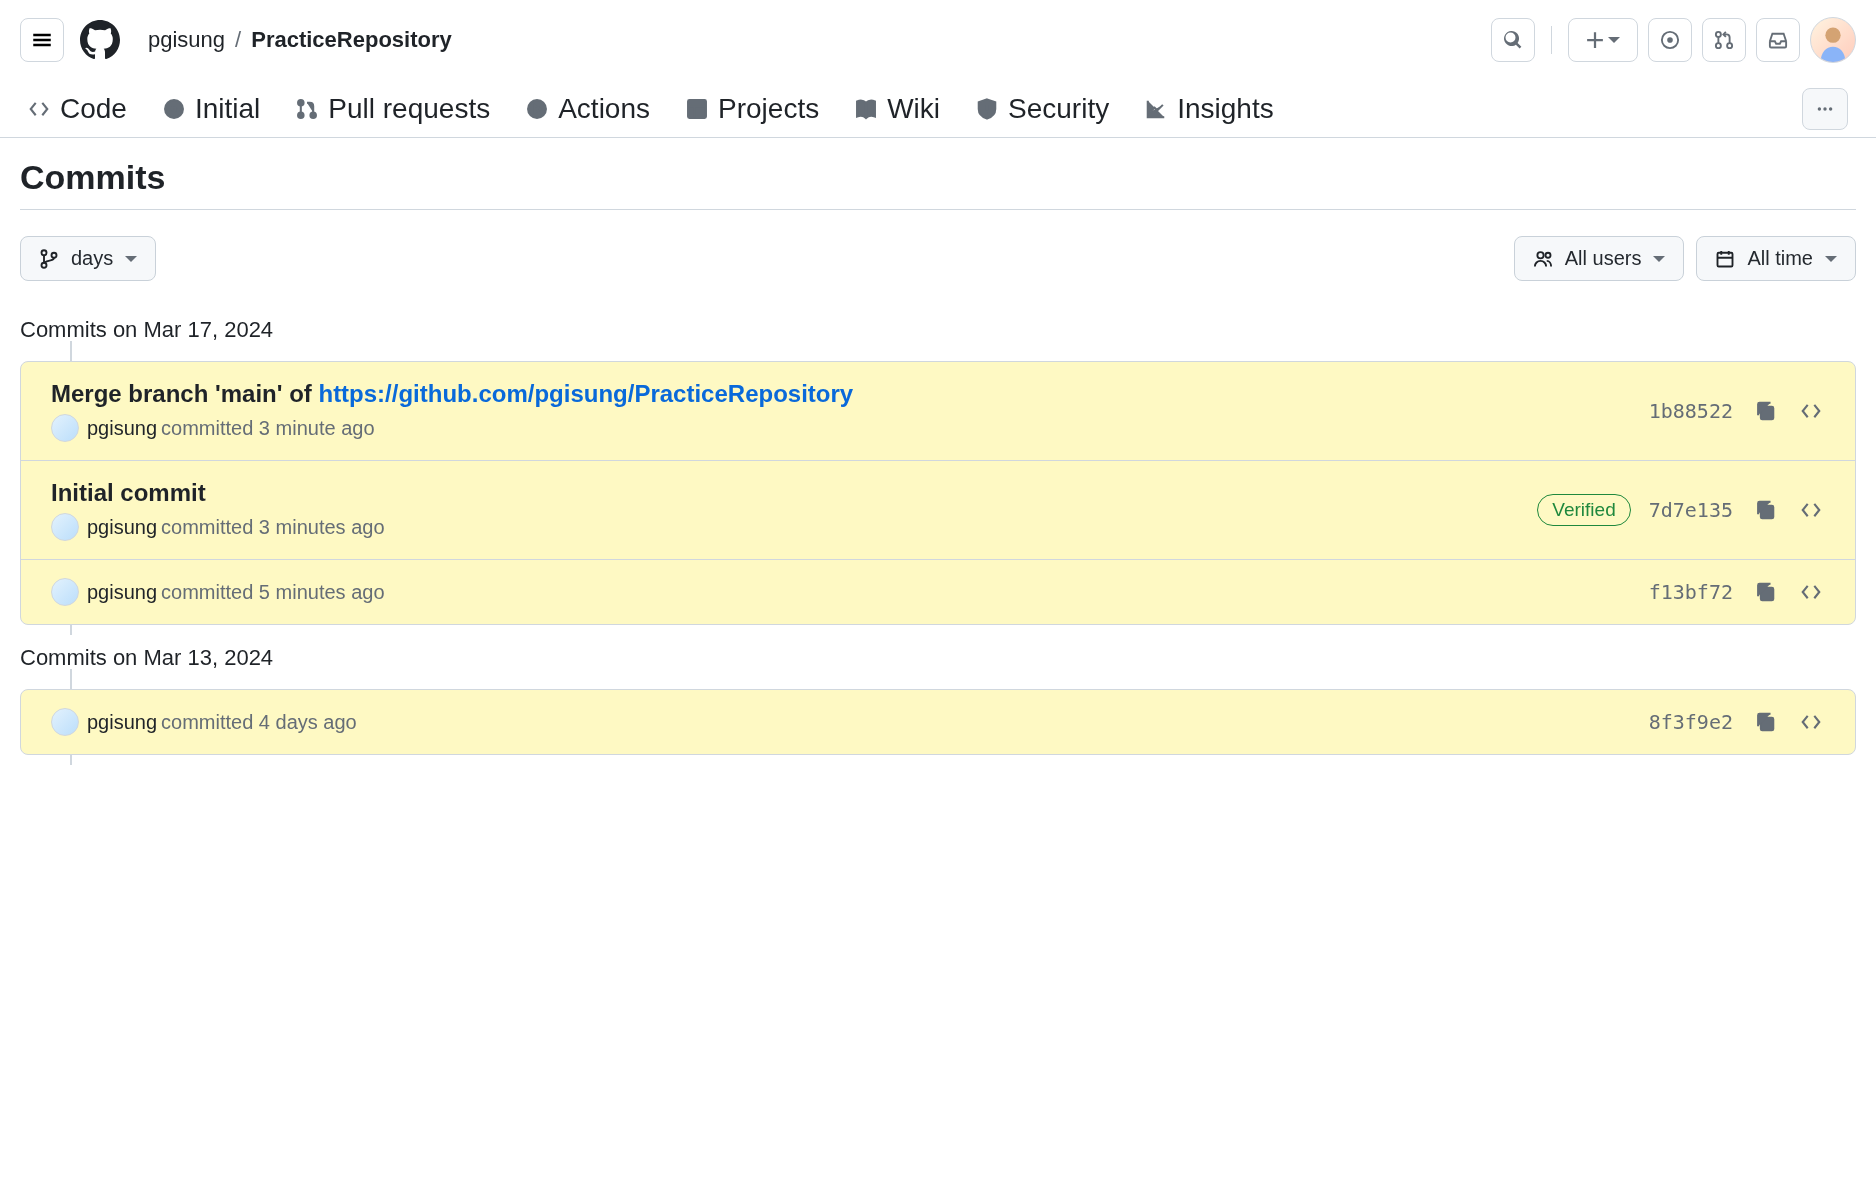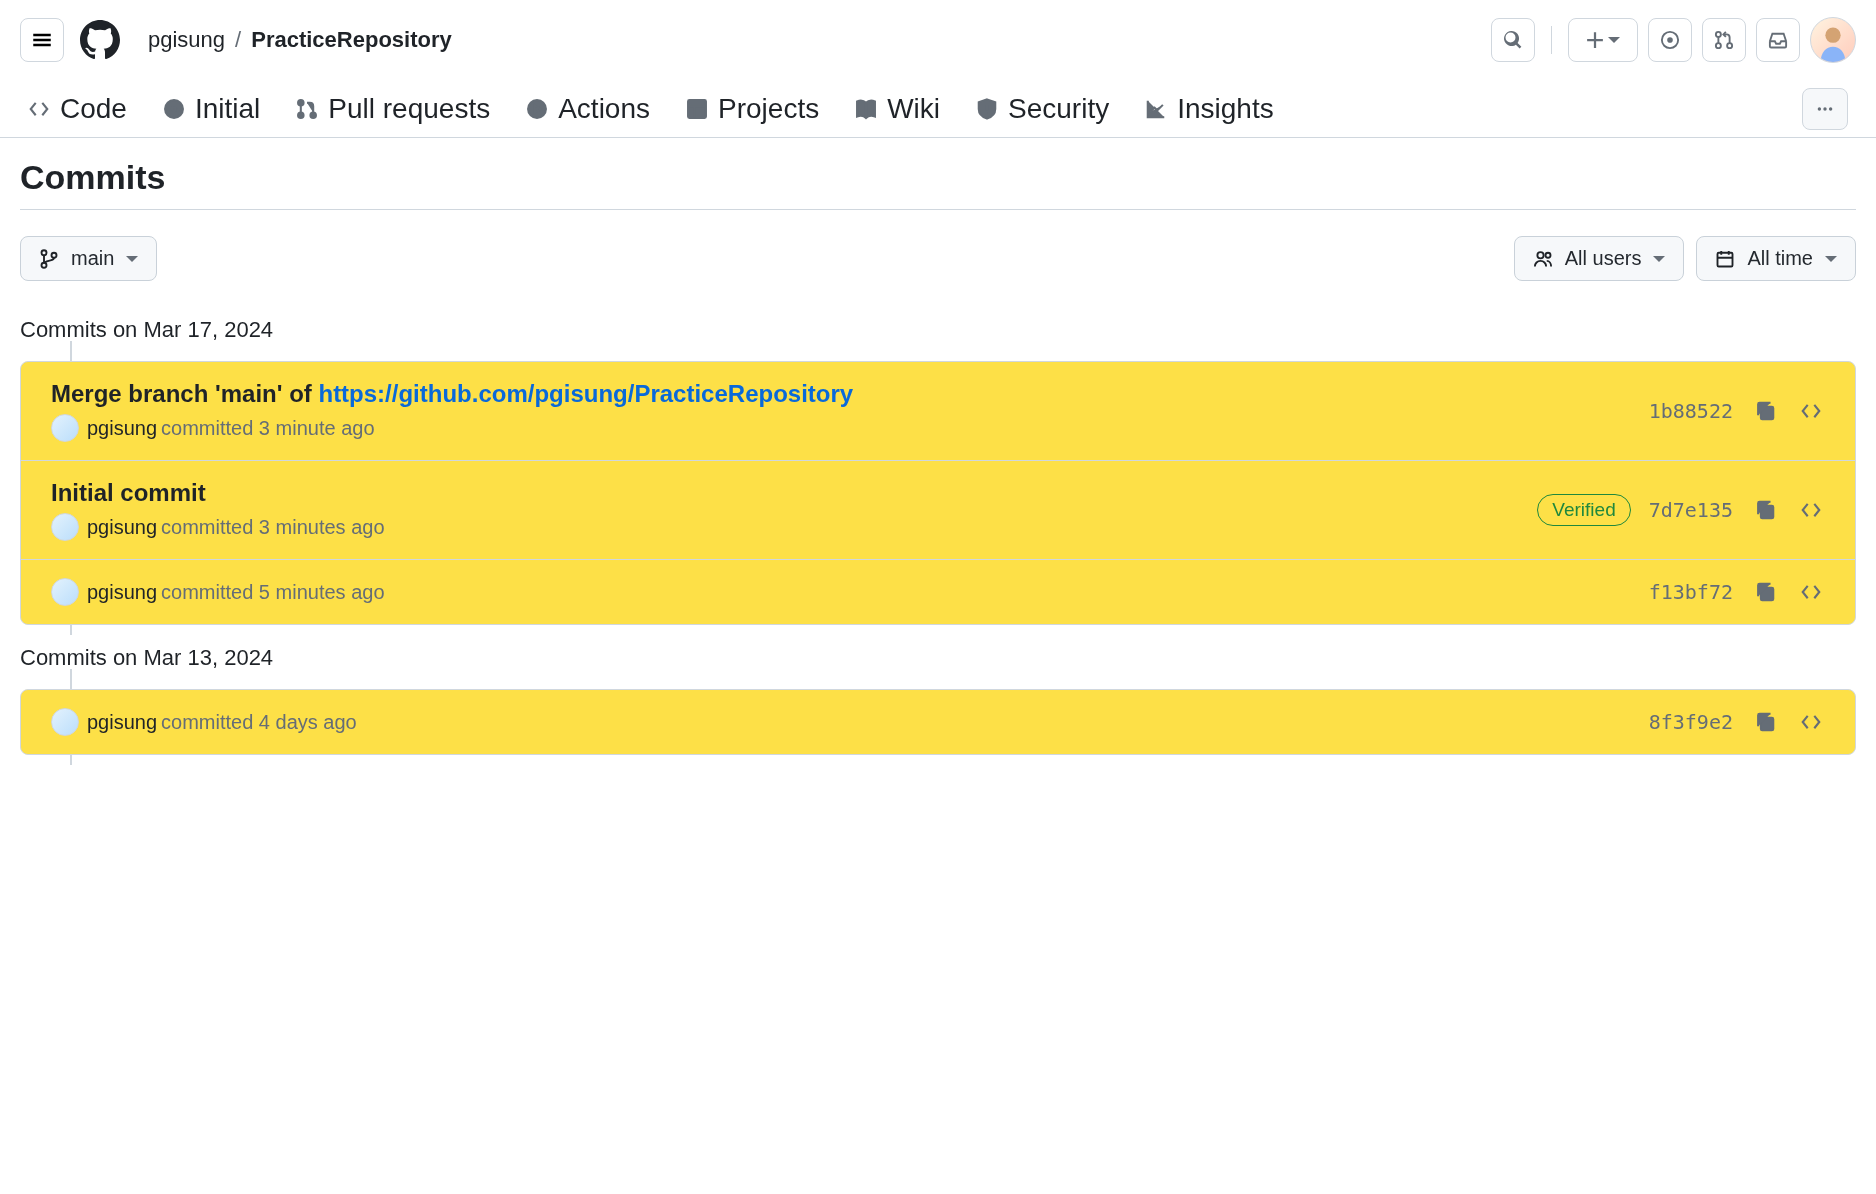--- a/index.html
+++ b/index.html
@@ -171,21 +171,21 @@
   bottom: -10px;
   width: 2px;
   background: #d0d7de;
 }
 .commit-box {
   border: 1px solid #d0d7de;
   border-radius: 8px;
   overflow: hidden;
   margin-bottom: 20px;
   position: relative;
-  background: #fde047;
+  background: #fef9c3;
 }
 .commit {
   display: flex;
   align-items: center;
   padding: 18px 30px;
   border-bottom: 1px solid #d0d7de;
 }
 .commit:last-child { border-bottom: none; }
 .commit-left { flex: 1; }
 .commit-title {
@@ -363,21 +363,21 @@
   <h1 class="page-title">Commits</h1>
 
   <div class="filters">
     <button class="branch-btn">
       <svg width="20" height="20" viewBox="0 0 16 16" fill="none" stroke="#1f2328" stroke-width="1.5">
           <circle cx="4" cy="3" r="2"></circle>
           <circle cx="4" cy="13" r="2"></circle>
           <circle cx="12" cy="5" r="2"></circle>
           <path d="M4 5v6M12 7c0 3-4 1-8 4"></path>
         </svg>
-      <span>main</span>
+      <span>days</span>
       <span class="caret-down"></span>
     </button>
     <div class="filter-right">
       <button class="filter-btn">
         <svg width="20" height="20" viewBox="0 0 16 16" fill="none" stroke="#1f2328" stroke-width="1.5">
             <circle cx="6" cy="5" r="2.5"></circle>
             <path d="M1.5 14c0-2.5 2-4.5 4.5-4.5s4.5 2 4.5 4.5"></path>
             <circle cx="12" cy="5" r="2"></circle>
             <path d="M11 9.5c2 0 3.5 2 3.5 4.5"></path>
           </svg>

